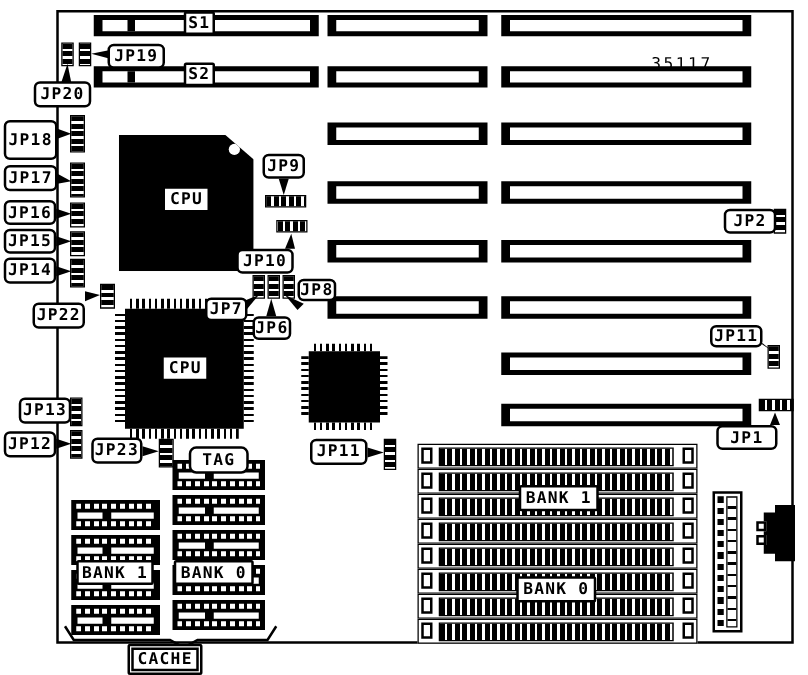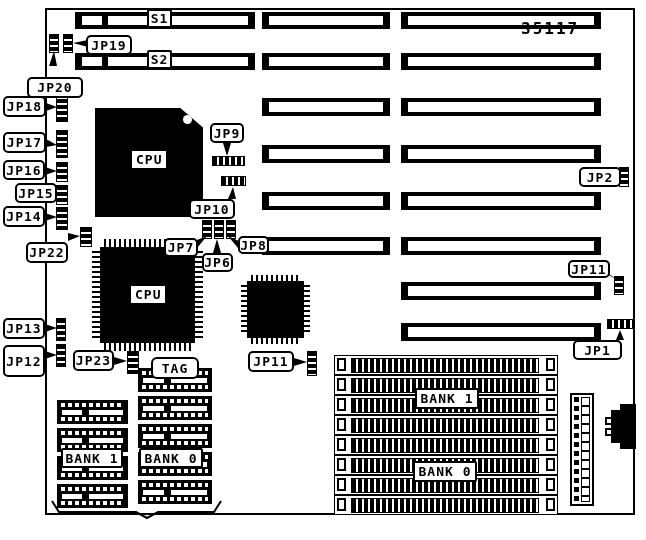--- a/index.html
+++ b/index.html
@@ -62,21 +62,21 @@
   .kbd1 { position:absolute; left:620px; top:404px; width:16px; height:45px; background:#000; }
   .kbd2 { position:absolute; left:611px; top:410px; width:10px; height:33px; background:#000; }
   .kbdt { position:absolute; left:605px; width:8px; height:8px; border:2px solid #000; box-sizing:border-box; background:#fff; }
 
   
   .cacheout { position:absolute; left:102px; top:515px; background:#fff; border:2px solid #000;
               border-radius:2px; padding:1px; z-index:6; }
   .cachein { border:2px solid #000; font-weight:bold; font-size:13px; letter-spacing:1px;
              padding:0 3px; line-height:15px; }
 
-  .partnum { position:absolute; left:521px; top:19px; font-weight:bold; font-size:16px; letter-spacing:2px; }
+  .partnum { position:absolute; left:521px; top:44px; font-weight:normal; font-size:13px; letter-spacing:2px; }
 
   svg.ptr { position:absolute; left:0; top:0; z-index:4; pointer-events:none; }
 </style>
 </head>
 <body>
 
 <div class="canvas">
   <div class="board"></div>
 
   <div class="slot" style="left:75px;top:12px;width:180px;height:17px">
@@ -294,44 +294,47 @@
     <polygon points="616,340 624,340 620,330"></polygon>
     <polygon points="223,143 231,143 227,156"></polygon>
     <polygon points="228,199 236,199 233,187"></polygon>
     <polygon points="192,242 197,248 207,236"></polygon>
     <polygon points="243,243 238,248 228,236"></polygon>
     <polygon points="213,253 221,253 217,239"></polygon>
     <path d="M52,501 L59,512 L136,512 L147,518 L158,512 L214,512 L221,501" fill="none" stroke="#000" stroke-width="2"></path>
   </svg>
 
   <div class="lbl" style="left:86px;top:35px;width:46px;height:20px">JP19</div>
-  <div class="lbl" style="left:27px;top:77px;width:56px;height:21px">JP20</div>
-  <div class="lbl" style="left:3px;top:96px;width:43px;height:21px">JP18</div>
+  <div class="lbl" style="left:27px;top:65px;width:46px;height:21px">JP20</div>
+  <div class="lbl" style="left:3px;top:96px;width:43px;height:32px">JP18</div>
   <div class="lbl" style="left:3px;top:132px;width:43px;height:21px">JP17</div>
   <div class="lbl" style="left:3px;top:160px;width:42px;height:20px">JP16</div>
-  <div class="lbl" style="left:15px;top:183px;width:42px;height:20px">JP15</div>
+  <div class="lbl" style="left:3px;top:183px;width:42px;height:20px">JP15</div>
   <div class="lbl" style="left:3px;top:206px;width:42px;height:21px">JP14</div>
   <div class="lbl" style="left:26px;top:242px;width:42px;height:21px">JP22</div>
-  <div class="lbl" style="left:3px;top:318px;width:42px;height:21px">JP13</div>
-  <div class="lbl" style="left:3px;top:345px;width:42px;height:32px">JP12</div>
+  <div class="lbl" style="left:15px;top:318px;width:42px;height:21px">JP13</div>
+  <div class="lbl" style="left:3px;top:345px;width:42px;height:21px">JP12</div>
   <div class="lbl" style="left:73px;top:350px;width:41px;height:21px">JP23</div>
   <div class="lbl" style="left:210px;top:123px;width:34px;height:20px">JP9</div>
   <div class="lbl" style="left:189px;top:199px;width:46px;height:20px">JP10</div>
   <div class="lbl" style="left:164px;top:238px;width:34px;height:19px">JP7</div>
-  <div class="lbl" style="left:238px;top:236px;width:31px;height:18px">JP8</div>
+  <div class="lbl" style="left:238px;top:223px;width:31px;height:18px">JP8</div>
   <div class="lbl" style="left:202px;top:253px;width:31px;height:19px">JP6</div>
   <div class="lbl" style="left:579px;top:167px;width:42px;height:20px">JP2</div>
   <div class="lbl" style="left:568px;top:260px;width:42px;height:18px">JP11</div>
   <div class="lbl" style="left:573px;top:340px;width:49px;height:20px">JP1</div>
   <div class="lbl" style="left:248px;top:351px;width:46px;height:21px">JP11</div>
 
   <div class="lbl sq" style="left:147px;top:9px;width:25px;height:19px">S1</div>
   <div class="lbl sq" style="left:147px;top:50px;width:25px;height:19px">S2</div>
 
   <div class="lbl" style="left:151px;top:357px;width:48px;height:22px;border-radius:6px">TAG</div>
   <div class="lbl sq" style="left:61px;top:448px;width:62px;height:20px">BANK 1</div>
   <div class="lbl sq" style="left:139px;top:448px;width:64px;height:20px">BANK 0</div>
   <div class="lbl sq" style="left:415px;top:388px;width:64px;height:21px">BANK 1</div>
   <div class="lbl sq" style="left:413px;top:461px;width:64px;height:21px">BANK 0</div>
 
+  <div class="cacheout">
+    <div class="cachein">CACHE</div>
+  </div>
 
   <div class="partnum">35117</div>
 </div>
 
 </body></html>

